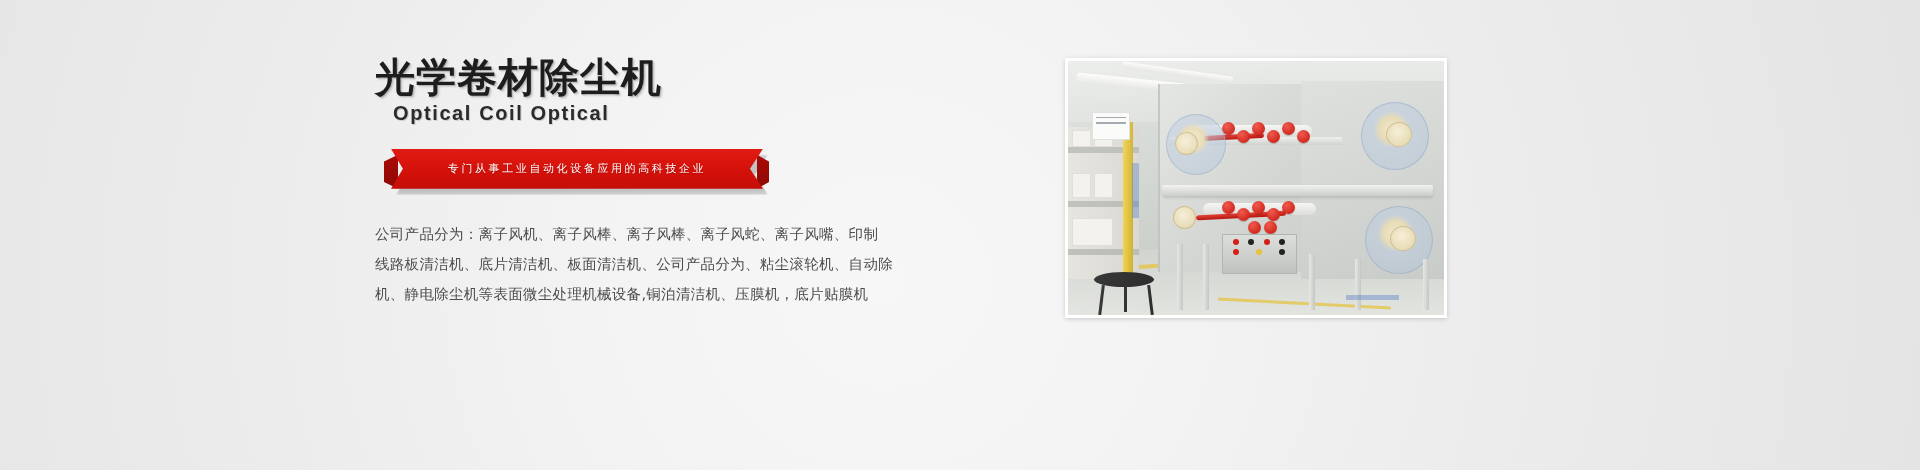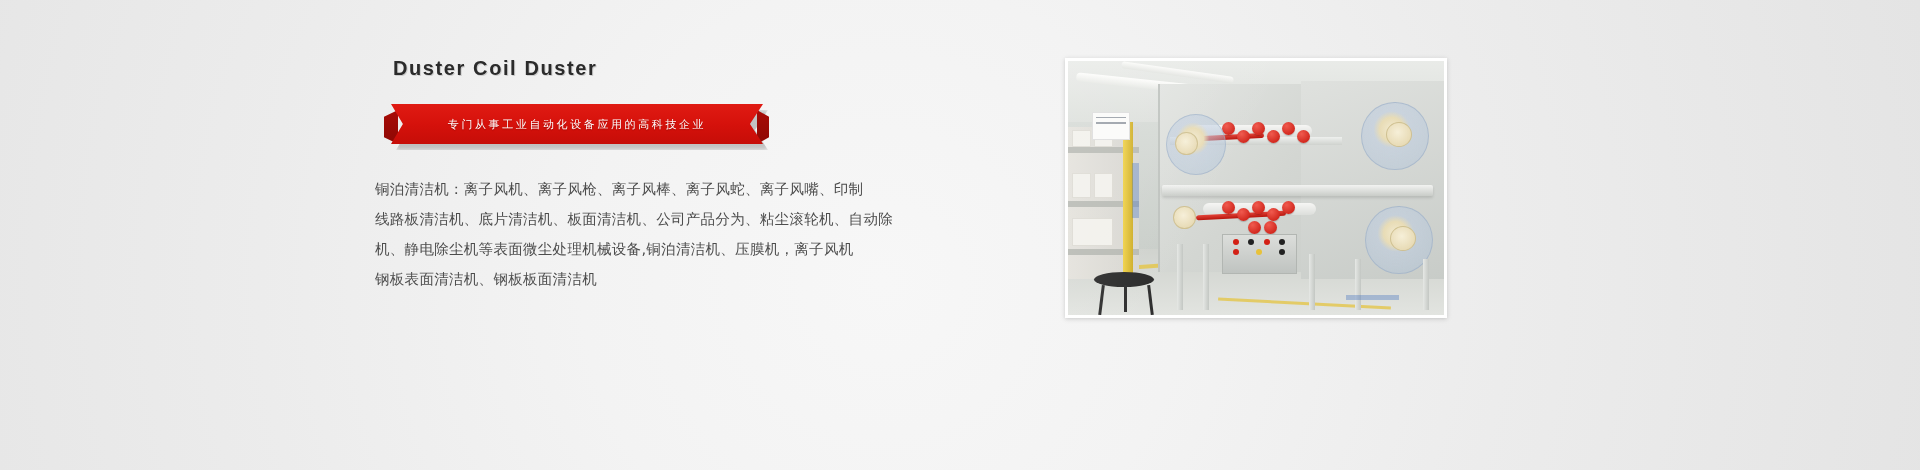--- a/index.html
+++ b/index.html
@@ -250,37 +250,37 @@
   }
 </style>
 </head>
 <body>
 
 <div class="banner-stage">
 
   <div class="text-col">
 
     <div class="title-block">
-      <div class="title-en">Duster Coil Duster</div>
+      <div class="title-cn">光学卷材除尘机</div>
+      <div class="title-en">Optical Coil Optical</div>
     </div>
 
     <div class="ribbon-wrap">
       <div class="ribbon-shadow"></div>
       <div class="ribbon-fold-l"></div>
       <div class="ribbon-fold-r"></div>
       <div class="ribbon">
         <span class="ribbon-text">专门从事工业自动化设备应用的高科技企业</span>
       </div>
     </div>
 
     <div class="desc">
-      <div class="desc-line">铜泊清洁机：离子风机、离子风枪、离子风棒、离子风蛇、离子风嘴、印制</div>
+      <div class="desc-line">公司产品分为：离子风机、离子风棒、离子风棒、离子风蛇、离子风嘴、印制</div>
       <div class="desc-line">线路板清洁机、底片清洁机、板面清洁机、公司产品分为、粘尘滚轮机、自动除</div>
-      <div class="desc-line">机、静电除尘机等表面微尘处理机械设备,铜泊清洁机、压膜机，离子风机</div>
-      <div class="desc-line">钢板表面清洁机、钢板板面清洁机</div>
+      <div class="desc-line">机、静电除尘机等表面微尘处理机械设备,铜泊清洁机、压膜机，底片贴膜机</div>
     </div>
 
   </div>
 
   <div class="photo-frame">
     <div class="photo" title="光学卷材除尘机设备实拍">
 
       <div class="ph-ceiling"></div>
       <div class="ph-wall"></div>
       <div class="ph-floor"></div>

